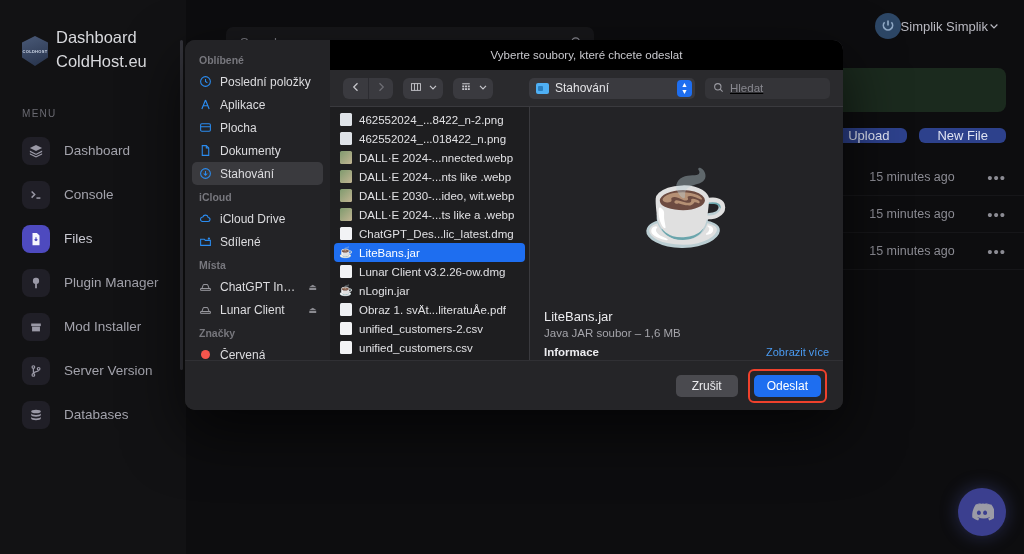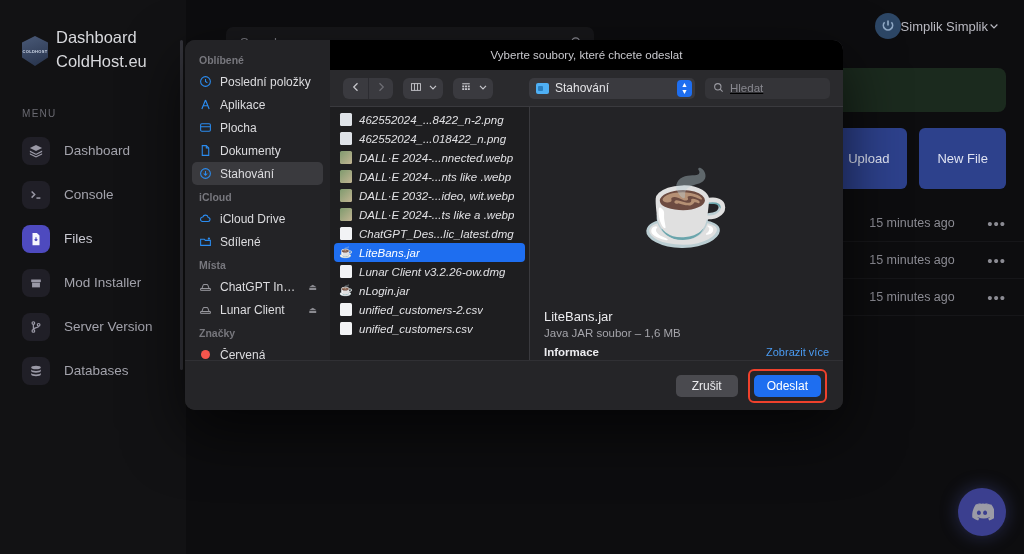--- a/index.html
+++ b/index.html
@@ -84,21 +84,21 @@
   .green-banner {
     margin: 16px 18px 0 14px; height: 44px; border-radius: 8px;
     background: #1b2a1e;
   }
   .action-row {
     display: flex; justify-content: flex-end; gap: 12px;
     margin: 16px 18px 0 0;
   }
   .btn-primary {
     background: #2d418c; color: #dfe3f2; border: 0; border-radius: 6px;
-    font-size: 13px; padding: 23px 18px; font-family: "Liberation Sans", sans-serif;
+    font-size: 13px; padding: 0 18px; font-family: "Liberation Sans", sans-serif;
     cursor: pointer;
   }
   .file-rows { margin-top: 16px; }
   .file-row {
     display: flex; align-items: center; height: 37px;
     padding: 0 18px 0 18px; border-bottom: 1px solid #161619;
   }
   .file-row .spacer { flex: 1; }
   .file-row .age { font-size: 12.5px; color: #8b8b93; width: 118px; }
   .file-row .dots { color: #8b8b93; font-size: 15px; letter-spacing: 1px; }
@@ -195,21 +195,21 @@
   .frow.sel { background: #1e6ef0; color: #fff; }
   .fic { width: 12px; height: 13px; flex: none; border-radius: 1.5px; }
   .fic.png { background: #dfe3e8; }
   .fic.webp { background: linear-gradient(135deg,#7f9a6e,#c2b593); }
   .fic.doc { background: #f2f3f5; }
   .fic.jar {
     background: transparent; display: flex; align-items: center; justify-content: center;
     font-size: 11px; line-height: 11px;
   }
   .fic.pdf { background: #eef0f3; }
-  .fname { overflow: hidden; text-overflow: ellipsis; font-style: italic; }
+  .fname { overflow: hidden; text-overflow: ellipsis; }
 
   .pane-prev { flex: 1; background: #232326; display: flex; flex-direction: column; min-width: 0; position: relative; }
   .prev-art { flex: 1; display: flex; align-items: center; justify-content: center; font-size: 72px; }
   .prev-meta { padding: 0 14px 0 14px; }
   .prev-name { font-size: 13px; color: #ececef; }
   .prev-sub { font-size: 11.5px; color: #a5a5ab; margin-top: 3px; }
   .prev-info {
     display: flex; align-items: flex-end; justify-content: space-between;
     margin-top: 7px; padding-bottom: 2px;
   }
@@ -271,20 +271,29 @@
         <span class="nav-tx">Console</span>
       </div>
       <div class="nav-item active">
         <span class="nav-ic">
             <svg viewBox="0 0 16 16" fill="currentColor">
               <path d="M4 1h5l3 3v11H4z" opacity=".95"></path>
               <path d="M8 6v4m0 0L6.4 8.4M8 10l1.6-1.6" stroke="#4e4abf" stroke-width="1.3" fill="none"></path>
             </svg>
           </span>
         <span class="nav-tx">Files</span>
+      </div>
+      <div class="nav-item">
+        <span class="nav-ic">
+            <svg viewBox="0 0 16 16" fill="currentColor">
+              <rect x="4.5" y="2" width="7" height="7" rx="3"></rect>
+              <rect x="7" y="9" width="2" height="5"></rect>
+            </svg>
+          </span>
+        <span class="nav-tx">Plugin Manager</span>
       </div>
       <div class="nav-item">
         <span class="nav-ic">
             <svg viewBox="0 0 16 16" fill="currentColor">
               <rect x="2.5" y="4" width="11" height="3"></rect>
               <rect x="3.5" y="7.5" width="9" height="5.5"></rect>
             </svg>
           </span>
         <span class="nav-tx">Mod Installer</span>
       </div>
@@ -545,41 +554,45 @@
             <div class="frow">
                 <span class="fic webp"></span>
                 <span class="fname">DALL·E 2024-...nnected.webp</span>
               </div>
             <div class="frow">
                 <span class="fic webp"></span>
                 <span class="fname">DALL·E 2024-...nts like .webp</span>
               </div>
             <div class="frow">
                 <span class="fic webp"></span>
-                <span class="fname">DALL·E 2032-...ideo, wit.webp</span>
+                <span class="fname">DALL·E 2030-...ideo, wit.webp</span>
               </div>
             <div class="frow">
                 <span class="fic webp"></span>
                 <span class="fname">DALL·E 2024-...ts like a .webp</span>
               </div>
             <div class="frow">
                 <span class="fic doc"></span>
                 <span class="fname">ChatGPT_Des...lic_latest.dmg</span>
               </div>
             <div class="frow sel">
                 <span class="fic jar">☕</span>
                 <span class="fname">LiteBans.jar</span>
               </div>
             <div class="frow">
                 <span class="fic doc"></span>
                 <span class="fname">Lunar Client v3.2.26-ow.dmg</span>
               </div>
             <div class="frow">
                 <span class="fic jar">☕</span>
                 <span class="fname">nLogin.jar</span>
+              </div>
+            <div class="frow">
+                <span class="fic pdf"></span>
+                <span class="fname">Obraz 1. svÄt...literatuÅe.pdf</span>
               </div>
             <div class="frow">
                 <span class="fic doc"></span>
                 <span class="fname">unified_customers-2.csv</span>
               </div>
             <div class="frow">
                 <span class="fic doc"></span>
                 <span class="fname">unified_customers.csv</span>
               </div>
           </div>

